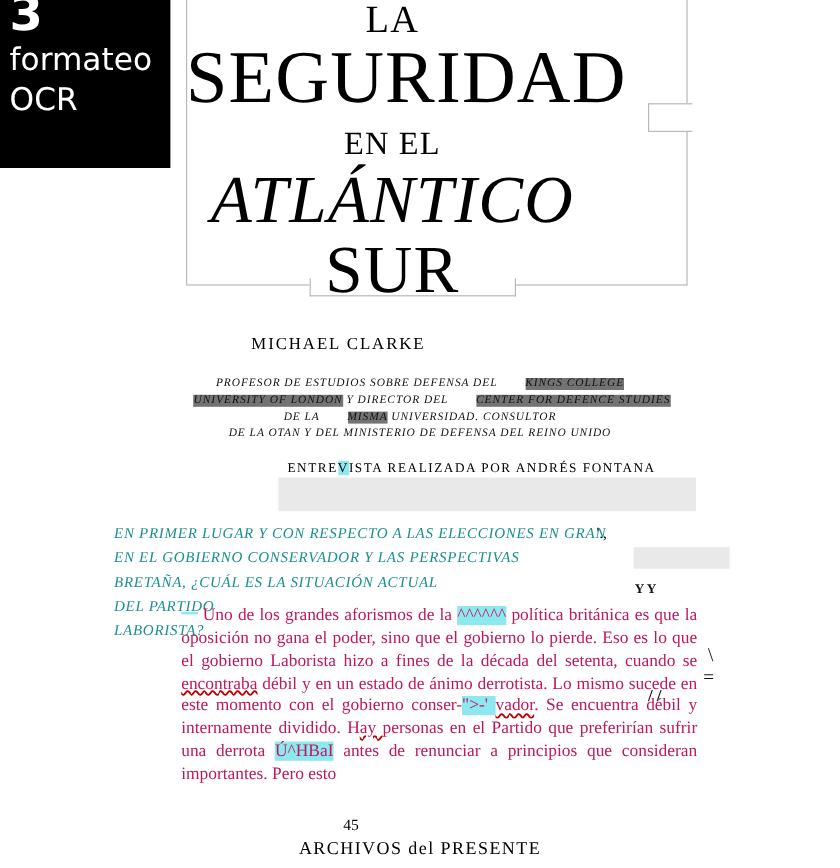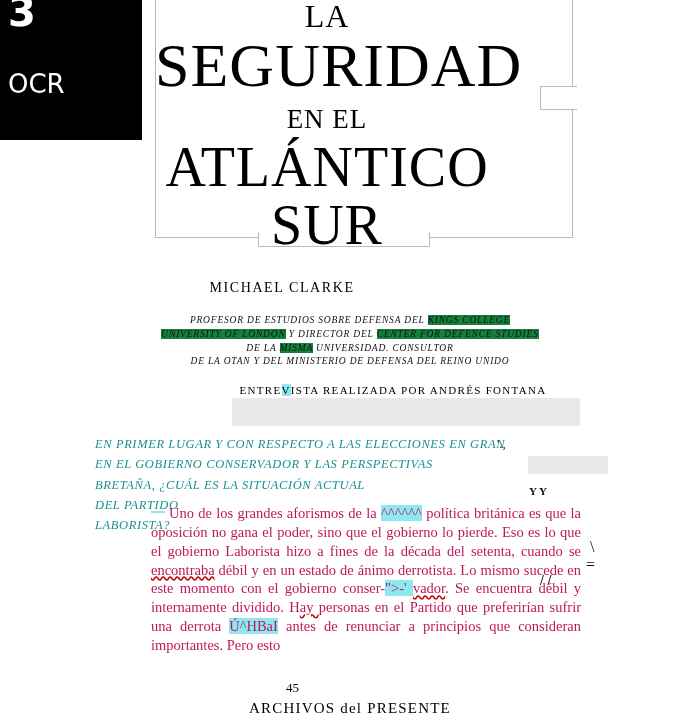--- a/index.html
+++ b/index.html
@@ -120,20 +120,21 @@
     font-size: 27px;
     letter-spacing: 1px;
     line-height: 1;
     margin-top: 10px;
   }
   .t-atlantico {
     font-size: 56px;
     letter-spacing: 1px;
     line-height: 1.0;
     margin-top: 6px;
+    font-style: italic;
   }
   .t-sur {
     font-size: 56px;
     letter-spacing: 1px;
     line-height: 1.0;
     margin-top: 2px;
   }
 
   
   .author {
@@ -155,21 +156,22 @@
     width: 700px;
     text-align: center;
     font-size: 9.5px;
     font-style: italic;
     letter-spacing: 0.8px;
     line-height: 1.45;
     color: #111;
     z-index: 5;
   }
   .affil .hl {
-    background: #15803d;
+    background: #737373;
+    margin-left: 20px;
   }
 
   
   .interview {
     position: absolute;
     left: 0;
     top: 384px;
     width: 700px;
     text-align: center;
     font-size: 11px;
@@ -320,16 +322,17 @@
   <div class="mark m-yy">Y Y</div>
   <div class="mark m-slash">\</div>
   <div class="mark m-eq">=</div>
   <div class="mark m-zz">/ /</div>
 
   <div class="folio">45</div>
   <div class="footer">ARCHIVOS del PRESENTE</div>
 
   <div class="badge">
     <div class="badge-num">3</div>
+    <div class="badge-l1">formateo</div>
     <div class="badge-l2">OCR</div>
   </div>
 
 </div>
 
 </body></html>

